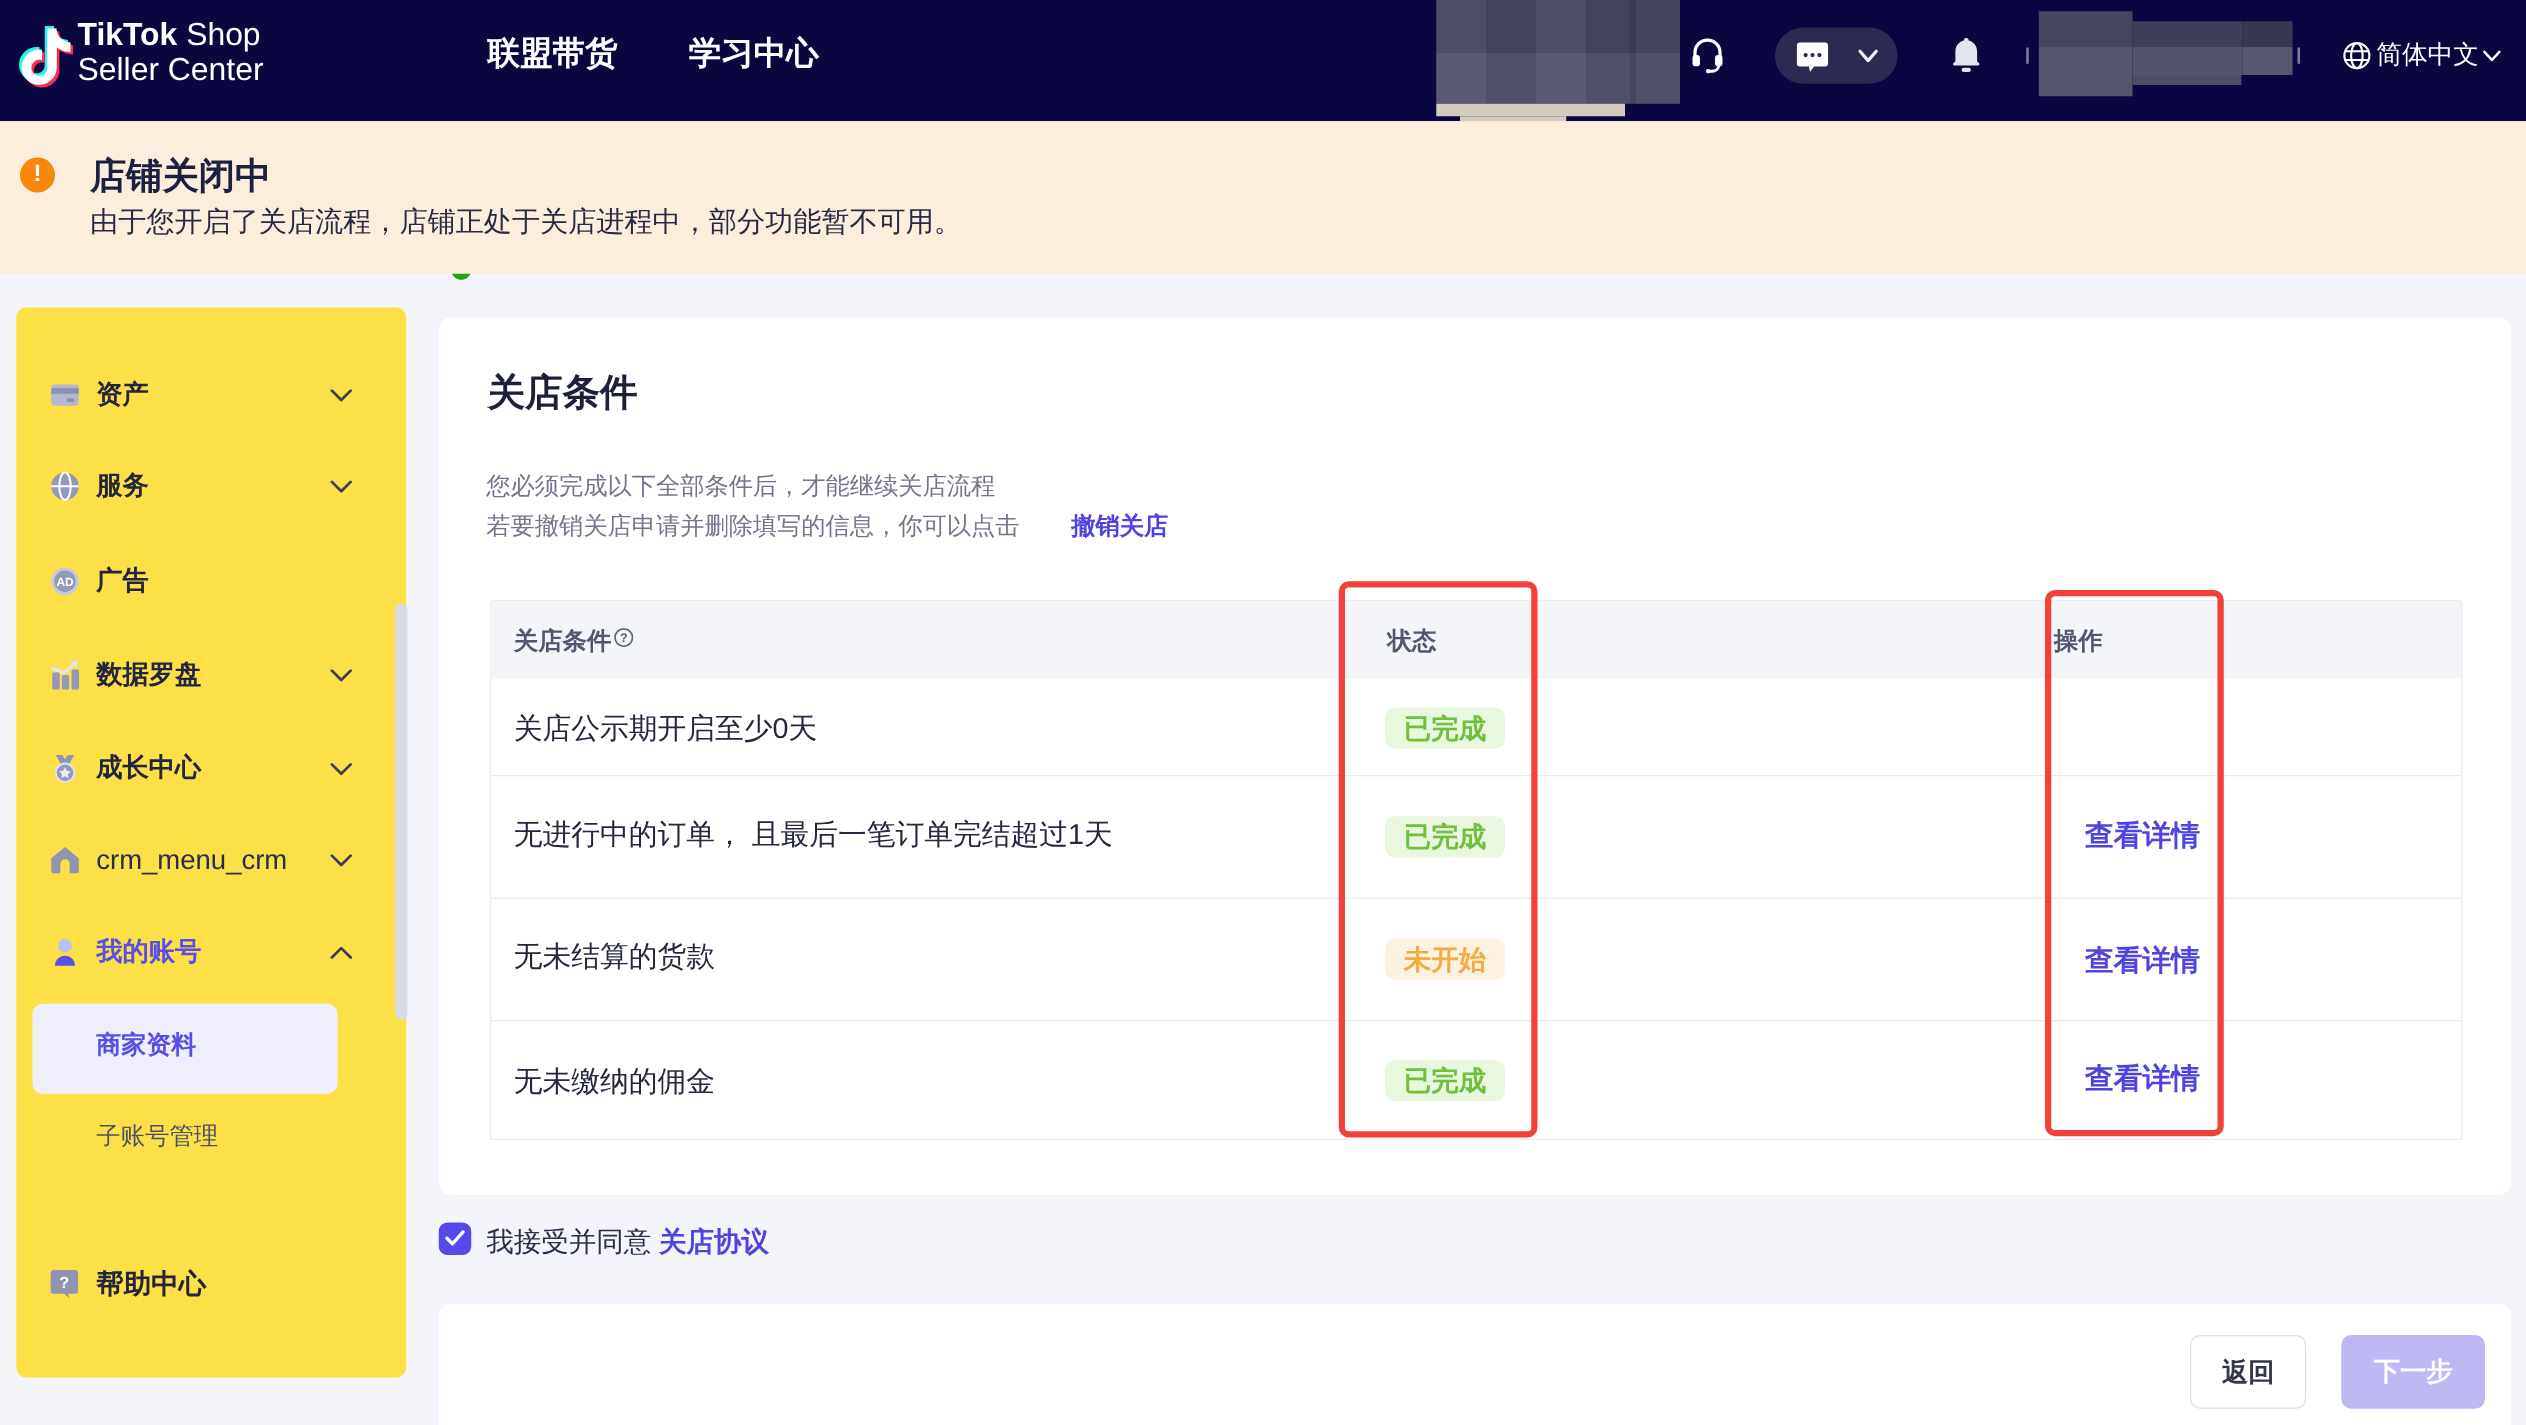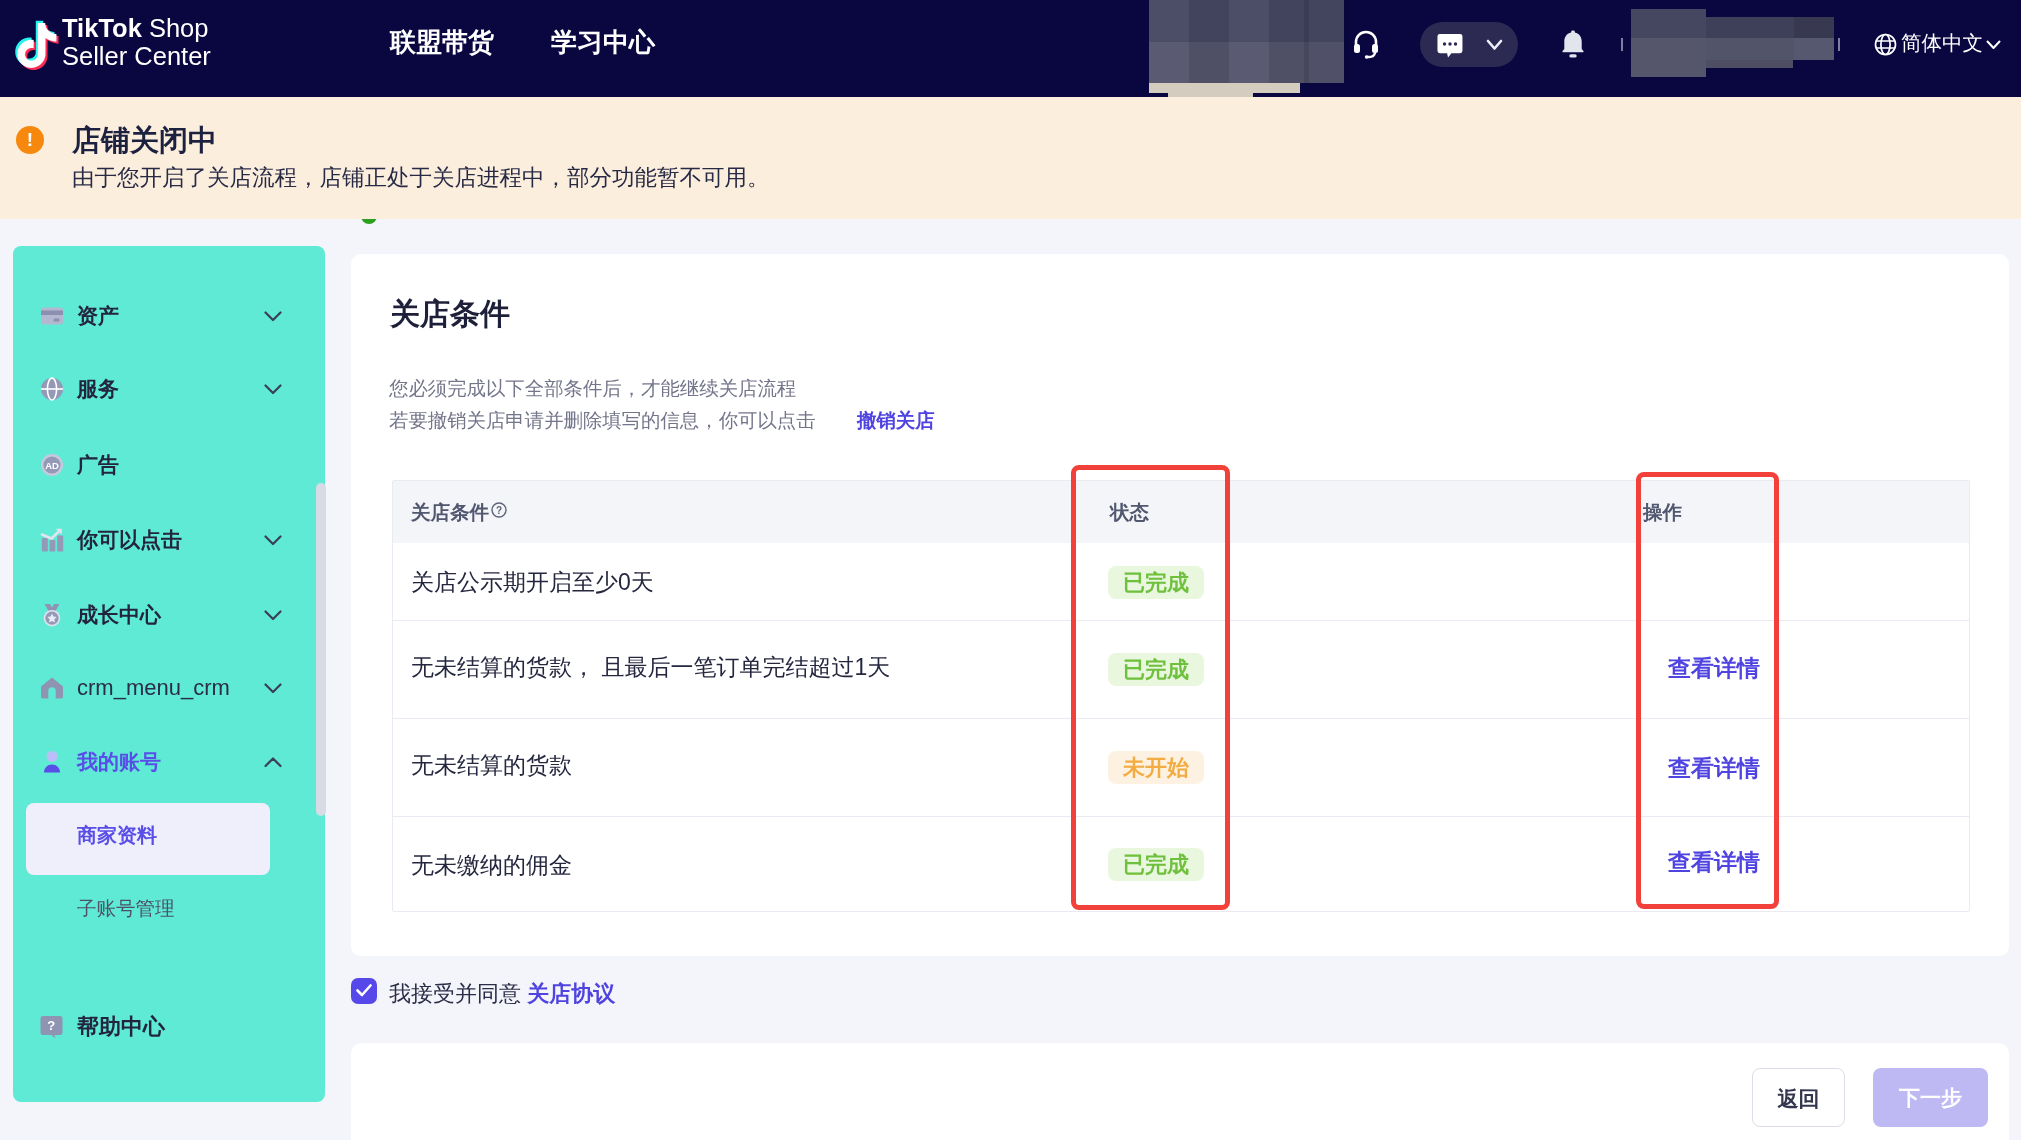--- a/index.html
+++ b/index.html
@@ -23,21 +23,21 @@
 .vdiv{position:absolute;top:38px;width:2px;height:13px;background:#7c80a0;}
 #pill{position:absolute;left:1420px;top:22px;width:98px;height:45px;border-radius:23px;background:#2c2a52;}
 #lang{position:absolute;left:1901px;top:29px;color:#fff;font-size:20.5px;}
 
 #banner{position:absolute;left:0;top:97px;width:2021px;height:122px;background:#FCEEDD;z-index:3;}
 #bang{position:absolute;left:16px;top:29px;width:28px;height:28px;border-radius:50%;background:#F6880D;color:#fff;font-size:19px;font-weight:bold;text-align:center;line-height:28px;}
 #btitle{position:absolute;left:72px;top:24px;font-size:29px;font-weight:bold;color:#1d2140;}
 #bsub{position:absolute;left:72px;top:65px;font-size:22.5px;color:#272a45;}
 #greendot{position:absolute;left:361px;top:208px;width:16px;height:16px;border-radius:50%;background:#2ca01e;z-index:1;}
 
-#side{position:absolute;left:13px;top:246px;width:312px;height:856px;background:#5eead4;border-radius:8px;z-index:2;}
+#side{position:absolute;left:13px;top:246px;width:312px;height:856px;background:#fde047;border-radius:8px;z-index:2;}
 .mi{position:absolute;left:0;width:312px;height:48px;}
 .mi .ic{position:absolute;left:27px;top:12px;width:24px;height:24px;}
 .mi .tx{position:absolute;left:64px;top:10px;font-size:21px;font-weight:bold;color:#23253f;line-height:28px;}
 .mi .ch{position:absolute;left:251px;top:19px;}
 .subtx{position:absolute;left:64px;font-size:20px;color:#4e5068;}
 #hl{position:absolute;left:13px;top:557px;width:244px;height:72px;background:#efeffb;border-radius:8px;}
 #sb{position:absolute;left:303px;top:237px;width:10px;height:333px;border-radius:5px;background:#d9dbe4;}
 
 #main{position:absolute;left:351px;top:254px;width:1658px;height:702px;background:#fff;border-radius:10px;}
 #mtitle{position:absolute;left:39px;top:40px;font-size:30px;font-weight:bold;color:#1d2038;}
@@ -178,21 +178,21 @@
     <div class="mi" style="top:270px;">
       <svg class="ic" viewBox="0 0 24 24">
           <g fill="#9499b8">
             <rect x="1.8" y="10" width="6" height="13.5" rx="1.2"></rect>
             <rect x="9.5" y="12" width="5.8" height="11.5" rx="1.2"></rect>
             <rect x="17.2" y="7.5" width="6" height="16" rx="1.2"></rect>
           </g>
           <path d="M2 6.5 L11.5 10.5 L20 2.2" fill="none" stroke="#e2e4f0" stroke-width="2.6" stroke-linecap="round" stroke-linejoin="round"></path>
           <path d="M15.8 0.8 h6 v6z" fill="#e2e4f0"></path>
         </svg>
-      <div class="tx">你可以点击</div>
+      <div class="tx">数据罗盘</div>
       <svg class="ch" width="18" height="11" viewBox="0 0 18 11">
           <polyline points="1.5,1.5 9,9 16.5,1.5" fill="none" stroke="#3c3e59" stroke-width="2.2" stroke-linecap="round" stroke-linejoin="round"></polyline>
         </svg>
     </div>
     <div class="mi" style="top:345px;">
       <svg class="ic" viewBox="0 0 24 24">
           <path d="M4.6 1 h5.4 l2 3.6 2-3.6 h5.4 l-4.6 8.2 h-5.6z" fill="#8f94b2"></path>
           <circle cx="12" cy="15.2" r="8.3" fill="#e0e2ef"></circle>
           <circle cx="12" cy="15.2" r="6.6" fill="#9499b8"></circle>
           <path d="M12 10.6 l1.45 2.95 3.25 .47 -2.35 2.29 .55 3.24 -2.9-1.53 -2.9 1.53 .55-3.24 -2.35-2.29 3.25-.47z" fill="#e9ebf5"></path>
@@ -244,21 +244,21 @@
               <text x="8" y="11.8" font-size="10" fill="#5d6478" text-anchor="middle" font-family="Liberation Sans,sans-serif">?</text>
             </svg></div>
         <div class="th" style="left:717px;">状态</div>
         <div class="th" style="left:1250px;">操作</div>
       </div>
       <div class="rowline" style="top:139px;"></div>
       <div class="rowline" style="top:237px;"></div>
       <div class="rowline" style="top:335px;"></div>
       <div class="rlabel" style="top:86px;">关店公示期开启至少0天</div>
       <div class="badge bgreen" style="top:85px;">已完成</div>
-      <div class="rlabel" style="top:171px;">无未结算的货款， 且最后一笔订单完结超过1天</div>
+      <div class="rlabel" style="top:171px;">无进行中的订单， 且最后一笔订单完结超过1天</div>
       <div class="badge bgreen" style="top:172px;">已完成</div>
       <div class="vlink" style="top:172px;">查看详情</div>
       <div class="rlabel" style="top:269px;">无未结算的货款</div>
       <div class="badge borange" style="top:270px;">未开始</div>
       <div class="vlink" style="top:272px;">查看详情</div>
       <div class="rlabel" style="top:369px;">无未缴纳的佣金</div>
       <div class="badge bgreen" style="top:367px;">已完成</div>
       <div class="vlink" style="top:366px;">查看详情</div>
     </div>
   </div>

